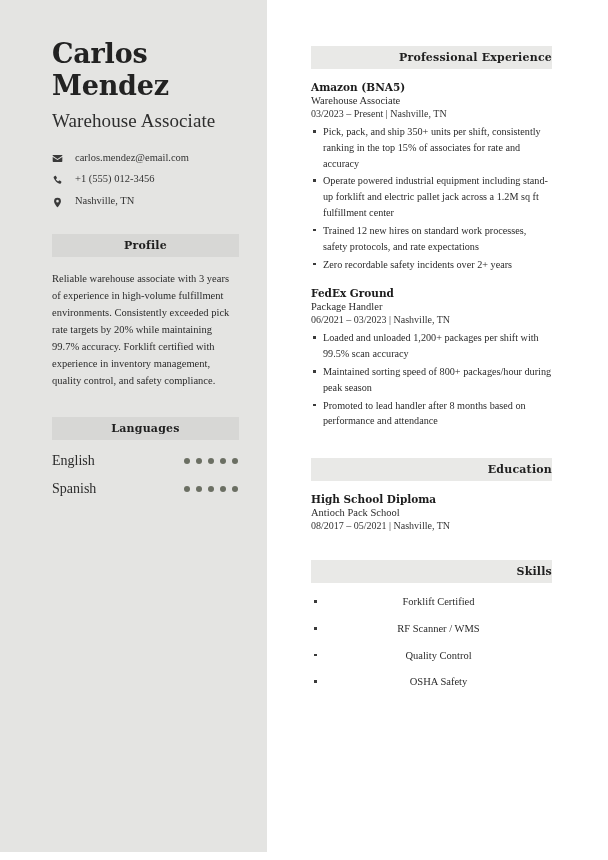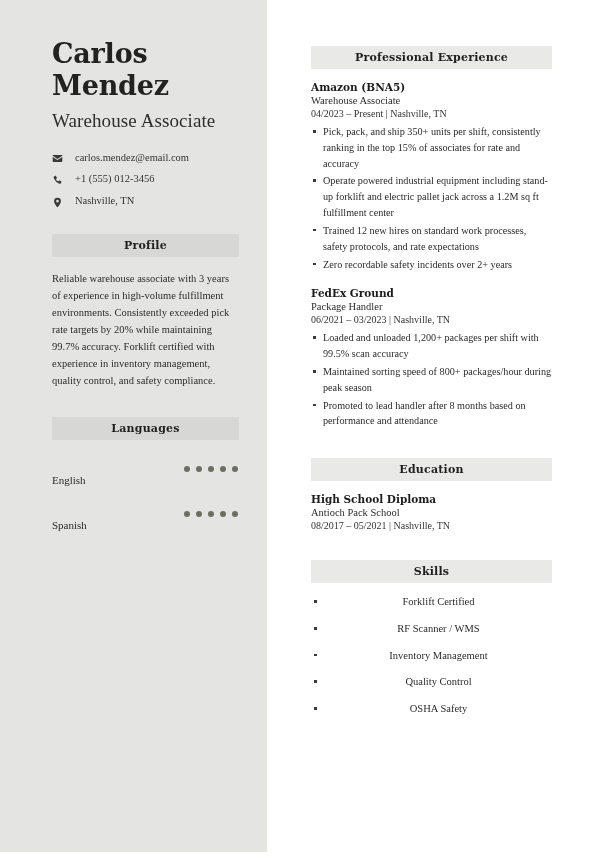--- a/index.html
+++ b/index.html
@@ -89,23 +89,22 @@
     color: #2b2b2b;
     margin-bottom: 28px;
   }
   .lang-row {
     display: flex;
     align-items: center;
     justify-content: space-between;
     margin-bottom: 12px;
   }
   .lang-name {
-    font-size: 11px;
-    color: #2b2b2b;
-    margin-top: 21px;
+    font-size: 14px;
+    color: #2b2b2b;
   }
   .dots {
     display: flex;
     gap: 6px;
     padding-right: 1px;
   }
   .dot {
     width: 6px;
     height: 6px;
     border-radius: 50%;
@@ -114,21 +113,21 @@
 
   
   .main {
     flex: 1;
     box-sizing: border-box;
     padding: 46px 56px 0 44px;
     background: #ffffff;
   }
   .main-head {
     background: #e9e9e7;
-    text-align: center;
+    text-align: right;
     font-family: "DejaVu Serif", "Liberation Serif", serif;
     font-weight: bold;
     font-size: 11px;
     color: #1f1f1f;
     padding: 5px 0;
     margin-bottom: 12px;
     letter-spacing: 0.2px;
   }
   .entry { margin-bottom: 15px; }
   .entry-org {
@@ -269,21 +268,21 @@
 
   </aside>
 
   <main class="main">
 
     <div class="main-head">Professional Experience</div>
 
     <div class="entry">
       <div class="entry-org">Amazon (BNA5)</div>
       <div class="entry-role">Warehouse Associate</div>
-      <div class="entry-meta">04/2023 – Present | Nashville, TN</div>
+      <div class="entry-meta">03/2023 – Present | Nashville, TN</div>
       <ul class="bullets">
         <li>Pick, pack, and ship 350+ units per shift, consistently ranking in the top 15% of associates for rate and accuracy</li>
         <li>Operate powered industrial equipment including stand-up forklift and electric pallet jack across a 1.2M sq ft fulfillment center</li>
         <li>Trained 12 new hires on standard work processes, safety protocols, and rate expectations</li>
         <li>Zero recordable safety incidents over 2+ years</li>
       </ul>
     </div>
 
     <div class="entry">
       <div class="entry-org">FedEx Ground</div>
@@ -306,20 +305,19 @@
       <div class="entry-meta">08/2017 – 05/2021 | Nashville, TN</div>
     </div>
 
     <div class="section-gap"></div>
 
     <div class="main-head">Skills</div>
 
     <ul class="skills-list">
       <li>Forklift Certified</li>
       <li>RF Scanner / WMS</li>
-      <li>Inventory Management</li>
       <li>Quality Control</li>
       <li>OSHA Safety</li>
     </ul>
 
   </main>
 
 </div>
 
 </body></html>

